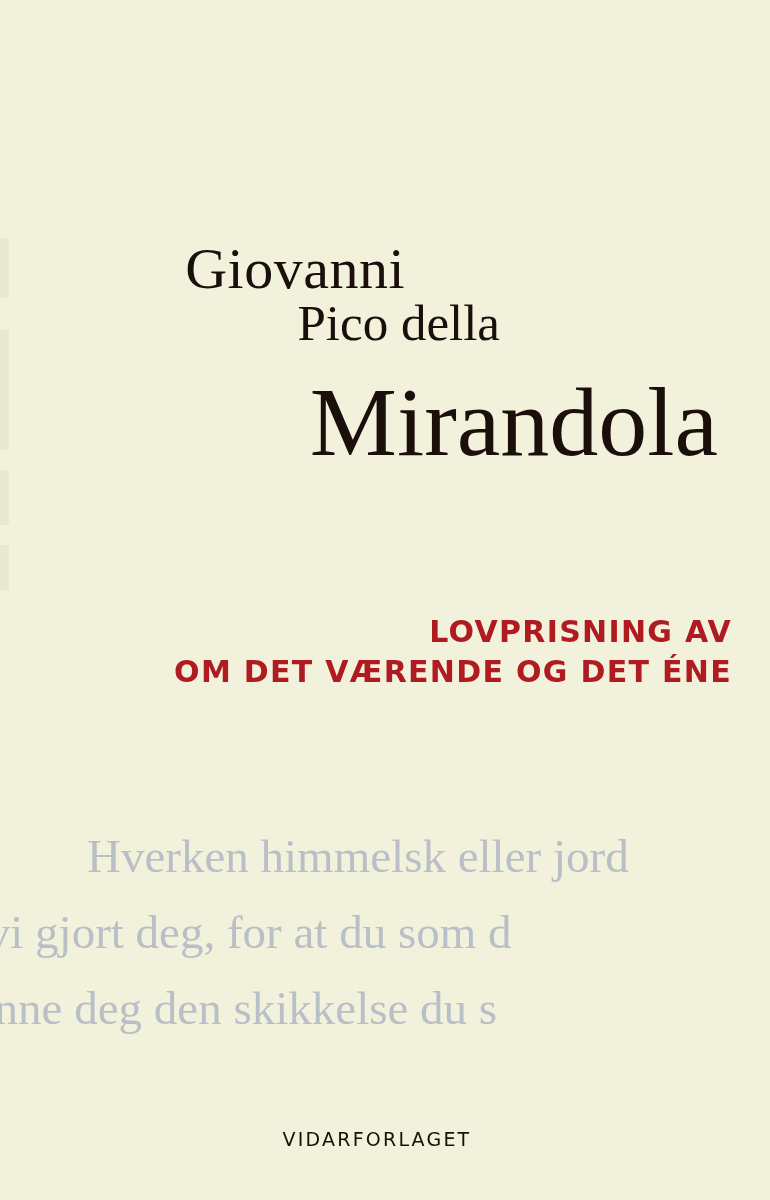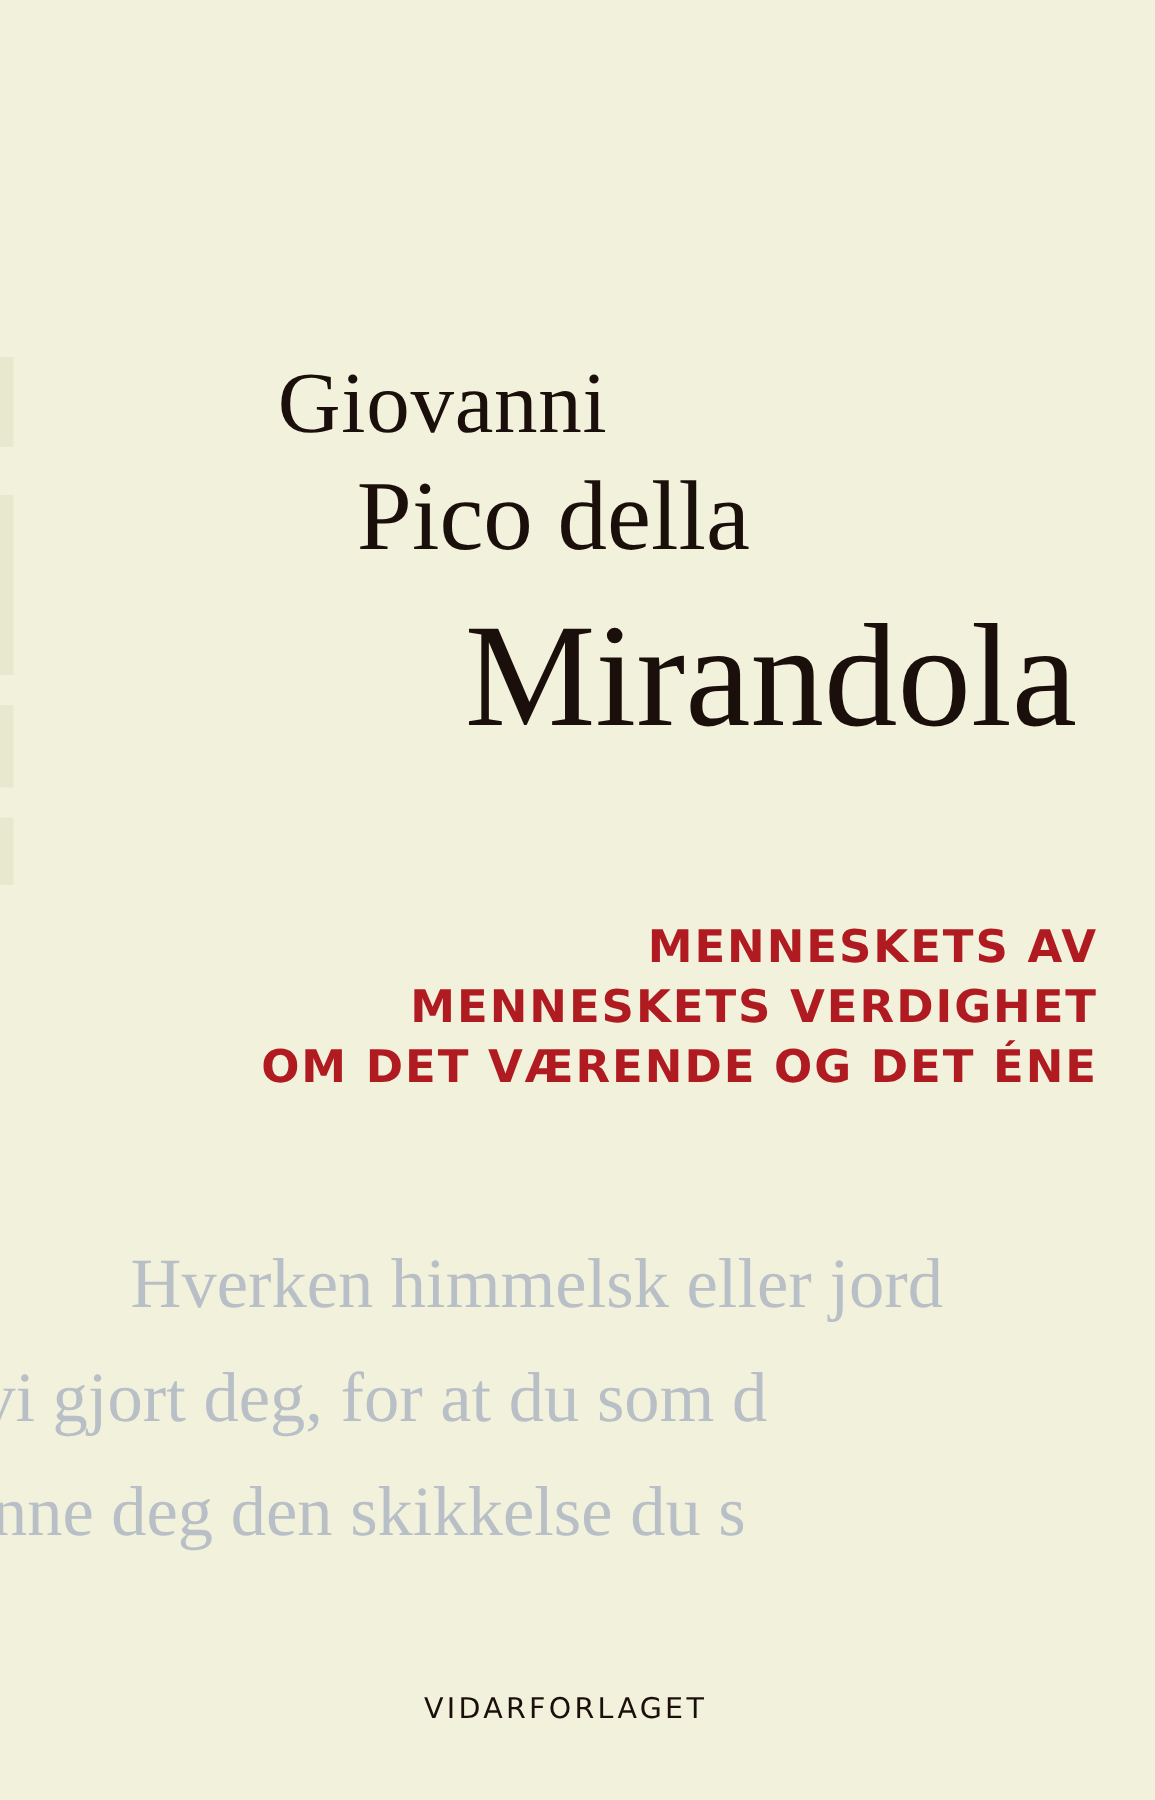--- a/index.html
+++ b/index.html
@@ -31,22 +31,21 @@
     color: #1b0f0c;
     font-family: "Liberation Serif", serif;
     line-height: 1.0;
   }
   .author-line-1 {
     font-size: 58px;
     letter-spacing: 0.5px;
     padding-right: 335px;
   }
   .author-line-2 {
-    font-size: 66px;
-    margin-top: 14px;
+    font-size: 51px;
     padding-right: 240px;
   }
   .author-line-3 {
     font-size: 98px;
     margin-top: 24px;
     padding-right: 22px;
   }
 
   
   .title-block {
@@ -118,22 +117,21 @@
   <div class="edge-mark m3"></div>
   <div class="edge-mark m4"></div>
 
   <div class="author-block">
     <div class="author-line-1">Giovanni</div>
     <div class="author-line-2">Pico della</div>
     <div class="author-line-3">Mirandola</div>
   </div>
 
   <div class="title-block">
-    <span class="title-line">MENNESKETS AV</span>
-    <span class="title-line">MENNESKETS VERDIGHET</span>
+    <span class="title-line">LOVPRISNING AV</span>
     <span class="title-line">OM DET VÆRENDE OG DET ÉNE</span>
   </div>
 
   <div class="quote-block">
     <span class="quote-line l1">Hverken himmelsk eller jord</span>
     <span class="quote-line l2">har vi gjort deg, for at du som d</span>
     <span class="quote-line l3">n danne deg den skikkelse du s</span>
   </div>
 
   <div class="publisher">VIDARFORLAGET</div>

